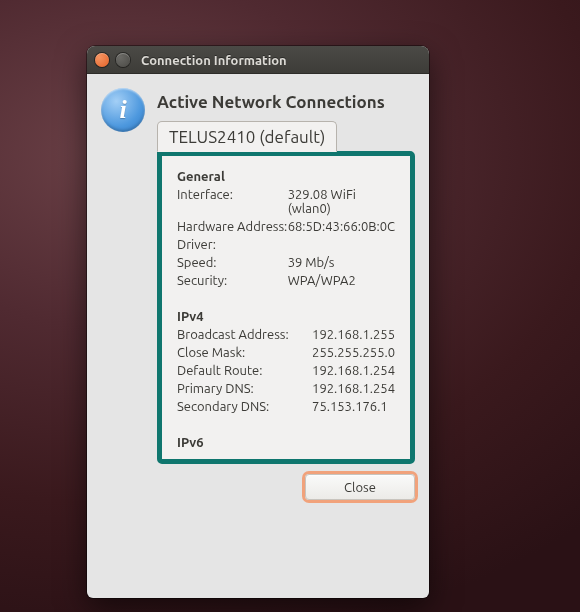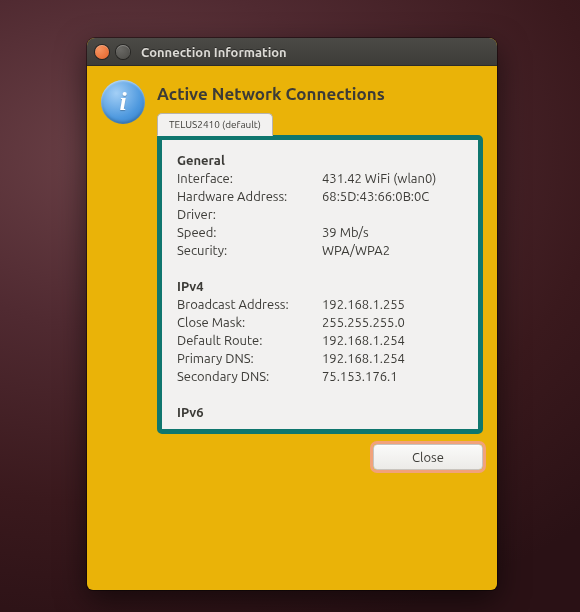--- a/index.html
+++ b/index.html
@@ -1,30 +1,30 @@
 <!DOCTYPE html>
 <html><head>
 <meta charset="utf-8">
 <style>
   html,body{margin:0;padding:0;width:580px;height:612px;font-family:"Ubuntu","DejaVu Sans",sans-serif;overflow:hidden}
   body{background:radial-gradient(700px 500px at 20% 25%,#6b4147 0%,#502a31 35%,#3a191d 70%,#2a1115 100%)}
-  .window{position:absolute;left:87px;top:38px;width:410px;height:552px;border-radius:8px 8px 6px 6px;box-shadow:0 10px 30px rgba(0,0,0,.55),0 0 0 1px rgba(0,0,0,.4);overflow:hidden;background:#eab308}
+  .window{position:absolute;left:87px;top:46px;width:342px;height:552px;border-radius:8px 8px 6px 6px;box-shadow:0 10px 30px rgba(0,0,0,.55),0 0 0 1px rgba(0,0,0,.4);overflow:hidden;background:#e5e5e5}
   .titlebar{height:27px;background:linear-gradient(#4b4a46,#3d3c38);display:flex;align-items:center;padding:0 8px;gap:7px;border-bottom:1px solid #2d2c29}
   .tb-btn{width:14px;height:14px;border-radius:50%;display:inline-block;box-shadow:inset 0 1px 0 rgba(255,255,255,.25),0 0 0 1px rgba(0,0,0,.45)}
   .tb-close{background:radial-gradient(circle at 30% 30%,#f59562,#e56228)}
   .tb-min{background:radial-gradient(circle at 30% 30%,#6b6a66,#4b4a46)}
   .tb-title{color:#dcdad5;font-size:13px;font-weight:bold;margin-left:4px;text-shadow:0 -1px 0 rgba(0,0,0,.4)}
   .content{padding:14px 14px 12px 14px;height:calc(100% - 27px);box-sizing:border-box;display:flex;flex-direction:column;font-size:13px;color:#3c3b37}
   .hdr-row{display:flex;align-items:flex-start;gap:12px;margin-bottom:0}
   .info-icon{width:44px;height:44px;border-radius:50%;background:radial-gradient(circle at 35% 30%,#a3cff6,#4d98de 60%,#2e77c1);display:flex;align-items:center;justify-content:center;box-shadow:inset 0 1px 2px rgba(255,255,255,.6),inset 0 -2px 3px rgba(0,0,0,.2);flex:none}
   .info-icon span{font-family:"Georgia",serif;font-style:italic;font-weight:bold;font-size:26px;color:#fff;text-shadow:0 1px 1px rgba(0,0,0,.25)}
   .hdr-main{flex:1;display:flex;flex-direction:column}
   h1{margin:4px 0 10px 0;font-size:17px;font-weight:bold}
   .tabbar{display:flex;position:relative;z-index:2;margin-bottom:-1px}
-  .tab{background:#f2f1f0;border:1px solid #b7b3ad;border-bottom:1px solid #f2f1f0;border-radius:5px 5px 0 0;padding:5px 11px 5px 11px;font-size:10px;color:#3c3b37}
+  .tab{background:#f2f1f0;border:1px solid #b7b3ad;border-bottom:1px solid #f2f1f0;border-radius:5px 5px 0 0;padding:5px 11px 5px 11px;font-size:17px;color:#3c3b37}
   .panel{border:5px solid #0f766e;border-radius:0 5px 5px 5px;background:#f2f1f0;flex:1;overflow:auto;padding:11px 15px 10px 15px}
   .sect{font-weight:bold;margin-top:20px}
   .sect:first-child{margin-top:2px}
   table.kv{border-collapse:collapse;width:100%;margin:2px 0 10px 0}
   table.kv td{padding:2px 0;vertical-align:top;font-size:13px;color:#3c3b37}
   table.kv td.k{width:145px}
   .btnrow{display:flex;justify-content:flex-end;margin-top:10px}
   .btn{min-width:74px;padding:5px 17px;font-size:13px;color:#3c3b37;background:linear-gradient(#fafaf9,#ecebe8);border:1px solid #c8c4be;border-radius:4px;box-shadow:0 0 0 3px #f1a27b,0 1px 0 rgba(255,255,255,.6) inset;text-align:center}
 </style>
 </head>
@@ -47,21 +47,21 @@
         <div class="tabbar">
           <div class="tab">TELUS2410 (default)</div>
         </div>
         <div class="panel">
 
           <div class="sect">General</div>
           <table class="kv">
             <tbody>
                 <tr>
                   <td class="k">Interface:</td>
-                  <td>431.42 WiFi (wlan0)</td>
+                  <td>329.08 WiFi (wlan0)</td>
                 </tr>
             <tr>
                   <td class="k">Hardware Address:</td>
                   <td>68:5D:43:66:0B:0C</td>
                 </tr>
             <tr>
                   <td class="k">Driver:</td>
                   <td></td>
                 </tr>
             <tr>

